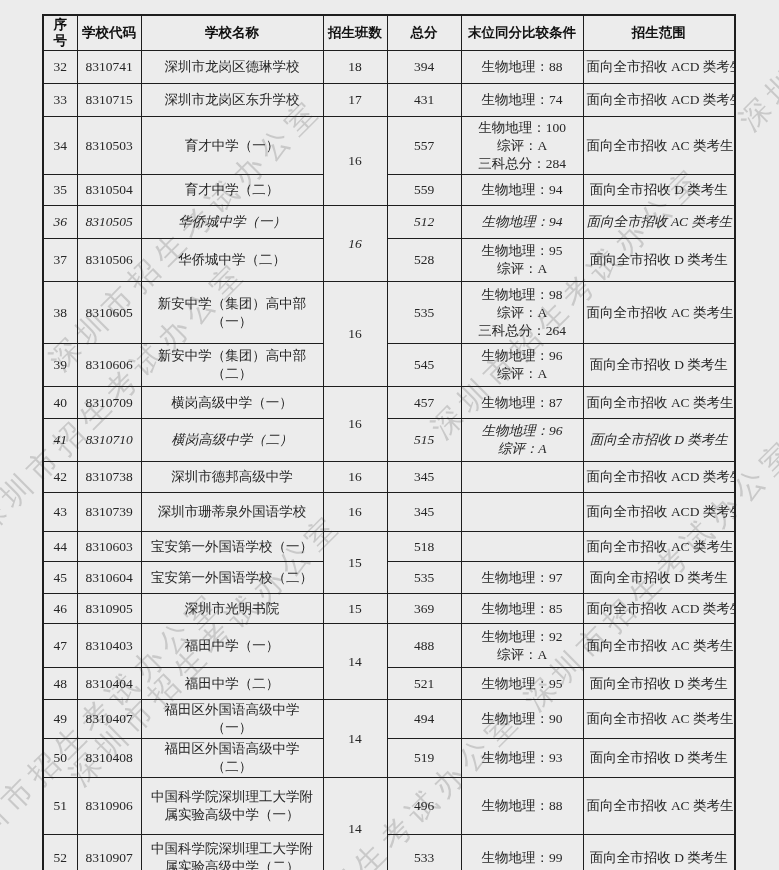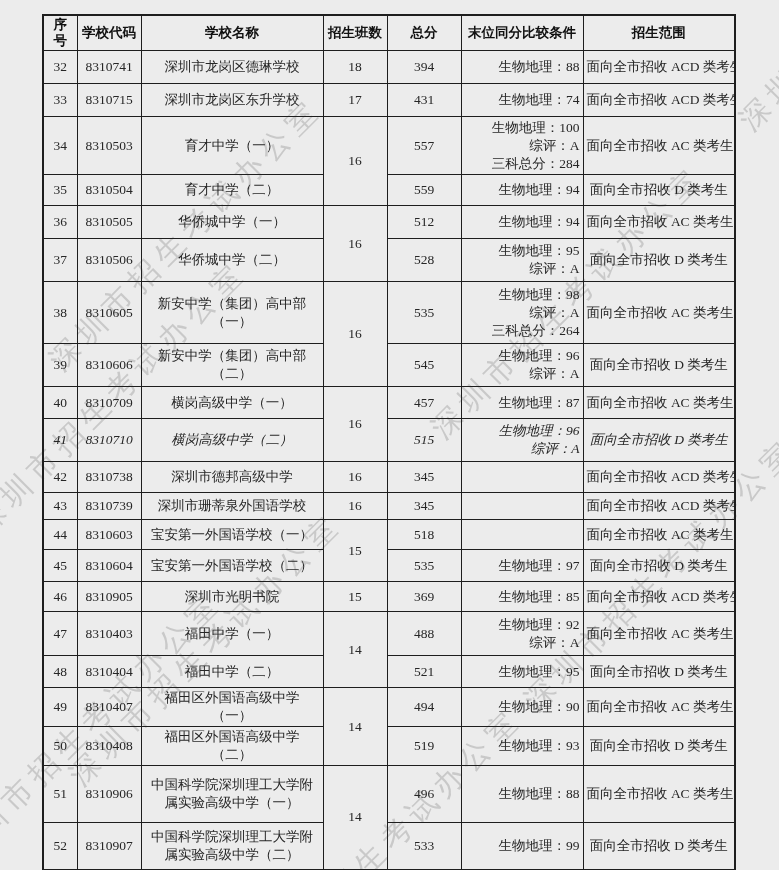--- a/index.html
+++ b/index.html
@@ -34,21 +34,21 @@
     padding:1px 3px;overflow:hidden;
   }
   #admissions-table th{
     font-family:"Liberation Sans","DejaVu Sans",sans-serif;
     font-weight:bold;font-size:13.5px;color:#111;
     height:31px;line-height:16px;
   }
   #admissions-table td{font-size:13.5px;}
   .cell-name{font-size:13px;line-height:18px;padding:1px 6px;}
   .cell-conditions{font-size:13px;}
-  .cond-line{line-height:18px;text-align:right;}
+  .cond-line{line-height:18px;}
   .cell-scope{font-size:12.3px;white-space:nowrap;padding:1px 2px;}
 </style>
 </head>
 <body>
 
 <div id="canvas">
   <div id="watermark-layer">
       <span class="wm" style="left: 745px; top: 105px;">深圳市招生考试办公室</span>
       <span class="wm" style="left: 437px; top: 413px;">深圳市招生考试办公室</span>
       <span class="wm" style="left: -20px; top: 508px;">深圳市招生考试办公室</span>
@@ -118,21 +118,21 @@
         <tr style="height: 31px;">
           <td class="cell-no">35</td>
           <td class="cell-code">8310504</td>
           <td class="cell-name">育才中学（二）</td>
           <td class="cell-score">559</td>
           <td class="cell-conditions">
             <div class="cond-line">生物地理：94</div>
           </td>
           <td class="cell-scope">面向全市招收 D 类考生</td>
         </tr>
-        <tr style="height: 33px;">
+        <tr style="height: 33px; font-style: italic;">
           <td class="cell-no">36</td>
           <td class="cell-code">8310505</td>
           <td class="cell-name">华侨城中学（一）</td>
           <td class="cell-classes" rowspan="2">16</td>
           <td class="cell-score">512</td>
           <td class="cell-conditions">
             <div class="cond-line">生物地理：94</div>
           </td>
           <td class="cell-scope">面向全市招收 AC 类考生</td>
         </tr>
@@ -195,21 +195,21 @@
         </tr>
         <tr style="height: 31px;">
           <td class="cell-no">42</td>
           <td class="cell-code">8310738</td>
           <td class="cell-name">深圳市德邦高级中学</td>
           <td class="cell-classes">16</td>
           <td class="cell-score">345</td>
           <td class="cell-conditions"></td>
           <td class="cell-scope">面向全市招收 ACD 类考生</td>
         </tr>
-        <tr style="height: 27px;">
+        <tr style="height: 39px;">
           <td class="cell-no">43</td>
           <td class="cell-code">8310739</td>
           <td class="cell-name">深圳市珊蒂泉外国语学校</td>
           <td class="cell-classes">16</td>
           <td class="cell-score">345</td>
           <td class="cell-conditions"></td>
           <td class="cell-scope">面向全市招收 ACD 类考生</td>
         </tr>
         <tr style="height: 30px;">
           <td class="cell-no">44</td>

